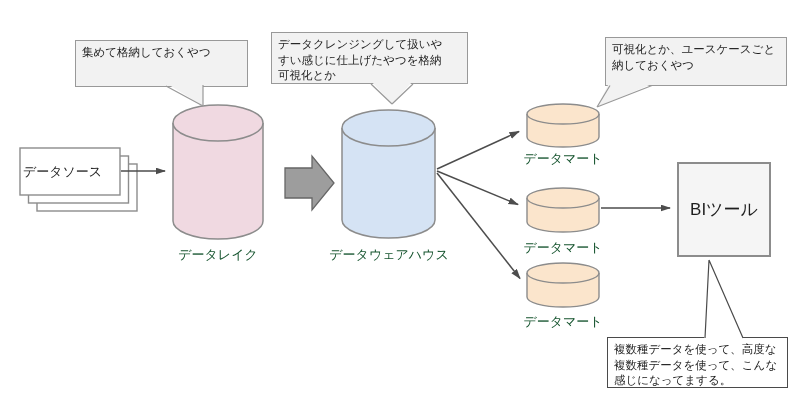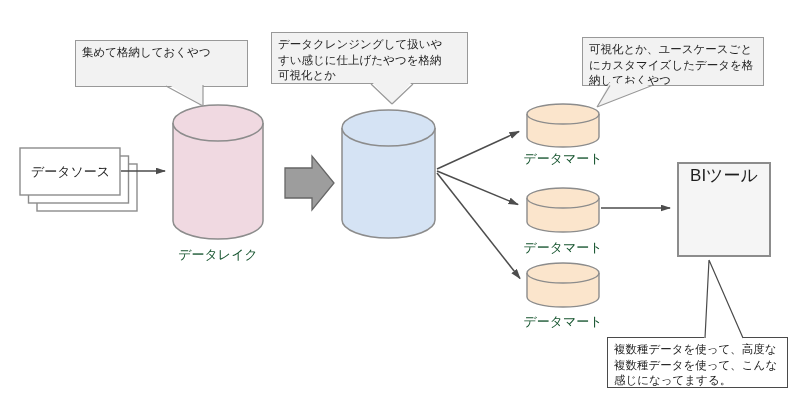--- a/index.html
+++ b/index.html
@@ -14,28 +14,28 @@
     background:#f2f2f2;border:1px solid #999999;color:#1e1e1e;
     font-size:11.5px;line-height:1.36;padding:4px 6px;white-space:nowrap;
   }
   .note .ln{display:block;}
   .callout{background:#ffffff;border:1px solid #4a4a4a;}
   .lbl{
     position:absolute;z-index:2;color:#14532d;font-size:13px;
     text-align:center;white-space:nowrap;
   }
   .ds-label{
-    position:absolute;left:20px;top:148px;width:101px;height:47px;z-index:2;
+    position:absolute;left:12px;top:148px;width:101px;height:47px;z-index:2;
     display:flex;align-items:center;justify-content:center;
     font-size:13px;color:#1e1e1e;
   }
   .bi-box{
     position:absolute;left:677px;top:162px;width:94px;height:95px;z-index:2;
     box-sizing:border-box;background:#f5f5f5;border:2px solid #8c8c8c;
-    display:flex;align-items:flex-start;justify-content:center;
+    display:flex;align-items:center;justify-content:center;
     font-size:17px;color:#1e1e1e;
   }
 </style>
 </head>
 <body>
 
 <div class="stage">
 
   <svg class="layer" width="800" height="401" viewBox="0 0 800 401">
     <defs>
@@ -81,20 +81,21 @@
     <g fill="#fbe5cc" stroke="#8c8c8c" stroke-width="1.4">
       <path d="M527,273 L527,297 A36,10 0 0 0 599,297 L599,273"></path>
       <ellipse cx="563" cy="273" rx="36" ry="10"></ellipse>
     </g>
   </svg>
 
   <div class="ds-label">データソース</div>
 
   <div class="lbl" style="left:158px;top:246px;width:120px;">データレイク</div>
 
+  <div class="lbl" style="left:319px;top:246px;width:140px;">データウェアハウス</div>
 
   <div class="lbl" style="left:513px;top:150px;width:100px;">データマート</div>
 
   <div class="lbl" style="left:513px;top:239px;width:100px;">データマート</div>
 
   <div class="lbl" style="left:513px;top:313px;width:100px;">データマート</div>
 
   <div class="bi-box">
     <span>BIツール</span>
   </div>
@@ -102,23 +103,22 @@
   <div class="note" style="left:75px;top:40px;width:173px;height:47px;">
     <span class="ln">集めて格納しておくやつ</span>
   </div>
 
   <div class="note" style="left:271px;top:32px;width:197px;height:52px;">
     <span class="ln">データクレンジングして扱いや</span>
     <span class="ln">すい感じに仕上げたやつを格納</span>
     <span class="ln">可視化とか</span>
   </div>
 
-  <div class="note" style="left:582px;top:37px;width:182px;height:49px;">
+  <div class="note" style="left:605px;top:37px;width:182px;height:49px;">
     <span class="ln">可視化とか、ユースケースごと</span>
-    <span class="ln">にカスタマイズしたデータを格</span>
     <span class="ln">納しておくやつ</span>
   </div>
 
   <div class="note callout" style="left:607px;top:337px;width:181px;height:51px;">
     <span class="ln">複数種データを使って、高度な</span>
     <span class="ln">複数種データを使って、こんな</span>
     <span class="ln">感じになってまする。</span>
   </div>
 
   <svg class="layer tails" width="800" height="401" viewBox="0 0 800 401">

